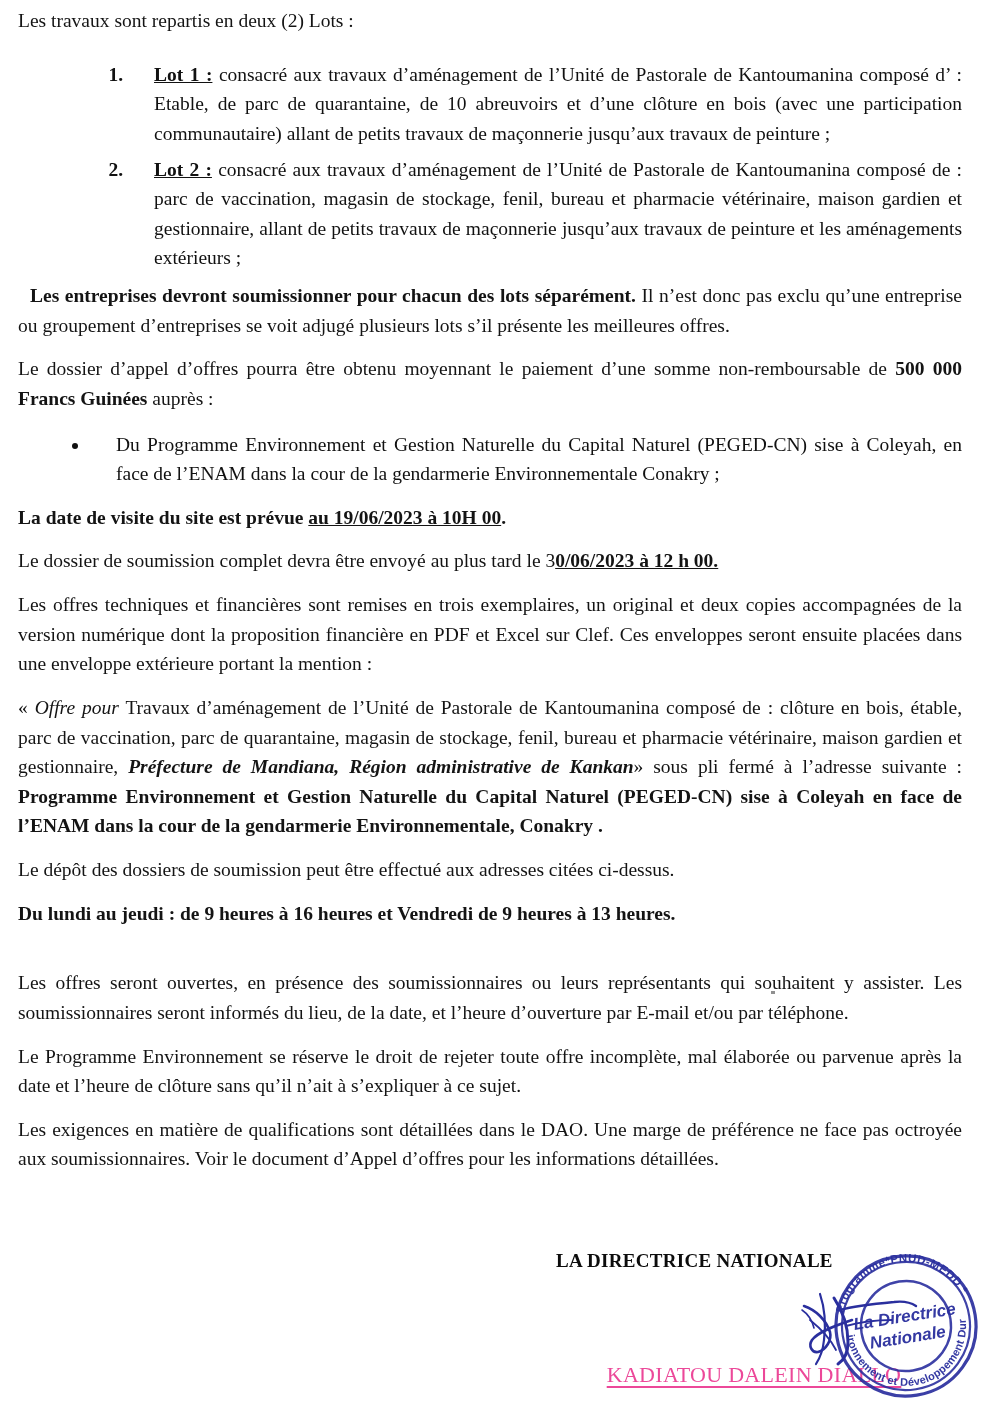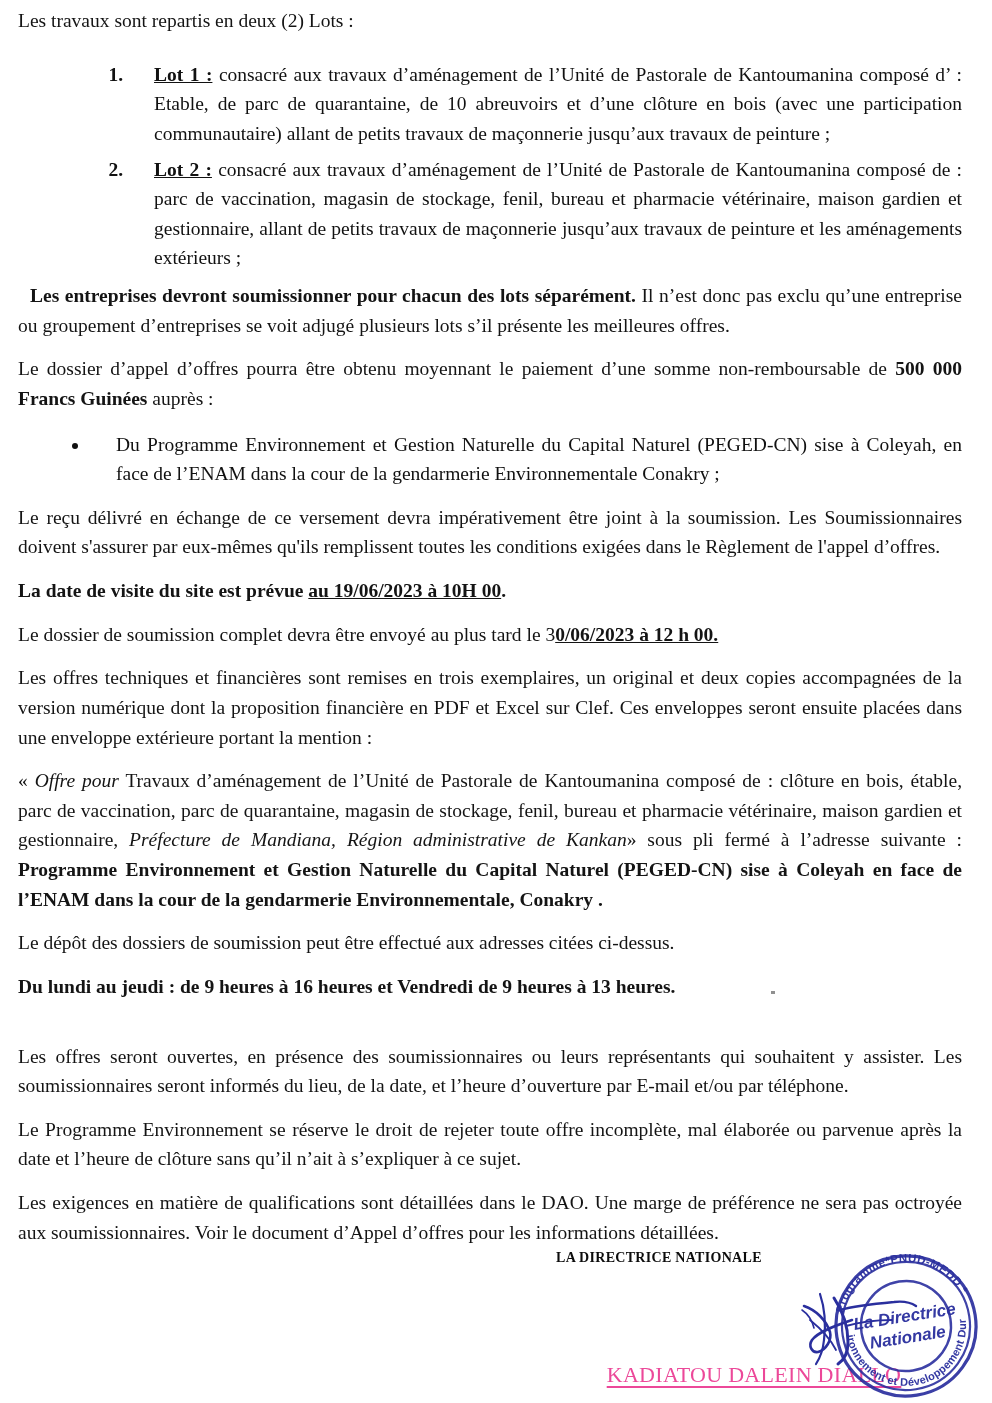--- a/index.html
+++ b/index.html
@@ -65,35 +65,35 @@
     margin: 16px 0 4px 0;
     padding-left: 26px;
     line-height: 1.52;
     text-align: justify;
   }
 
   b, .b { font-weight: bold; }
   i, .i { font-style: italic; }
   .bu { font-weight: bold; text-decoration: underline; }
   .biu { font-weight: bold; text-decoration: underline; }
-  .bi { font-weight: normal; font-style: italic; }
+  .bi { font-weight: bold; font-style: italic; }
 
   
   .signature-block {
     position: absolute;
     left: 0;
     top: 1240px;
     width: 992px;
     height: 163px;
   }
   .sig-title {
     position: absolute;
     left: 556px;
     top: 10px;
-    font-size: 14px;
+    font-size: 19px;
     font-weight: bold;
     letter-spacing: 0.3px;
     white-space: nowrap;
     color: #0c0c0c;
   }
   .sig-name {
     position: absolute;
     left: 754px;
     top: 122px;
     font-size: 22px;
@@ -148,42 +148,41 @@
     </ol>
 
     <p class="para indent-sm"><b>Les entreprises devront soumissionner pour chacun des lots séparément.</b><span> Il n’est donc pas exclu qu’une entreprise ou groupement d’entreprises se voit adjugé  plusieurs lots s’il  présente les meilleures offres.</span></p>
 
     <p class="para"><span>Le dossier d’appel d’offres pourra être obtenu moyennant le paiement d’une somme non-remboursable de </span><b>500 000 Francs Guinées</b><span> auprès :</span></p>
 
     <ul class="bullets">
       <li>Du Programme Environnement et Gestion Naturelle du Capital Naturel (PEGED-CN) sise à Coleyah, en face de l’ENAM dans la cour de la gendarmerie Environnementale Conakry ;</li>
     </ul>
 
-    <p class="para">Le reçu délivré en échange de ce versement devra impérativement être joint à la soumission. Les Soumissionnaires doivent s'assurer par eux-mêmes qu'ils remplissent toutes les conditions exigées dans le Règlement de l'appel d’offres.</p>
 
     <p class="para nojust"><b>La date de visite du site est prévue </b><span class="biu">au 19/06/2023 à 10H 00</span><b>.</b></p>
 
     <p class="para nojust"><span>Le dossier de soumission complet devra être envoyé au plus tard le 3</span><span class="biu">0/06/2023 à 12 h 00.</span></p>
 
     <p class="para">Les offres techniques et financières sont remises en trois exemplaires, un original et deux copies accompagnées de la version numérique dont la proposition financière en PDF et Excel sur Clef. Ces enveloppes seront ensuite placées dans une enveloppe extérieure portant la mention :</p>
 
     <p class="para"><span>« </span><i>Offre pour</i><span> Travaux d’aménagement de l’Unité de Pastorale de Kantoumanina composé de : clôture en bois, étable, parc de vaccination, parc de quarantaine, magasin de stockage, fenil, bureau et pharmacie vétérinaire, maison gardien et gestionnaire, </span><span class="bi">Préfecture de Mandiana, Région administrative de Kankan</span><span>» sous pli fermé à l’adresse suivante : </span><b>Programme Environnement et Gestion Naturelle du Capital Naturel (PEGED-CN) sise à Coleyah en face de l’ENAM dans la cour de la gendarmerie Environnementale, Conakry .</b></p>
 
     <p class="para nojust">Le dépôt des dossiers de soumission peut être effectué aux adresses citées ci-dessus.</p>
 
 
     <p class="para nojust"><b>Du lundi au jeudi : de 9 heures à 16 heures et Vendredi de 9 heures à 13 heures.</b></p>
 
     <div style="height:26px"></div>
 
     <p class="para">Les offres seront ouvertes, en présence des soumissionnaires ou leurs représentants qui souhaitent y assister. Les soumissionnaires seront informés du lieu, de la date, et l’heure d’ouverture par E-mail et/ou par téléphone.</p>
 
     <p class="para">Le Programme Environnement se réserve le droit de rejeter toute offre incomplète, mal élaborée ou parvenue après la date et l’heure de clôture sans qu’il n’ait à s’expliquer à ce sujet.</p>
 
-    <p class="para">Les exigences en matière de qualifications sont détaillées dans le DAO. Une marge de préférence ne sera pas octroyée aux soumissionnaires. Voir le document d’Appel d’offres pour les informations détaillées.</p>
+    <p class="para">Les exigences en matière de qualifications sont détaillées dans le DAO. Une marge de préférence ne face pas octroyée aux soumissionnaires. Voir le document d’Appel d’offres pour les informations détaillées.</p>
 
   </div>
 
   <div class="speck"></div>
 
   <div class="signature-block">
     <div class="sig-title">LA DIRECTRICE NATIONALE</div>
     <div class="sig-name">KADIATOU DALEIN DIALLO</div>
   </div>
 

